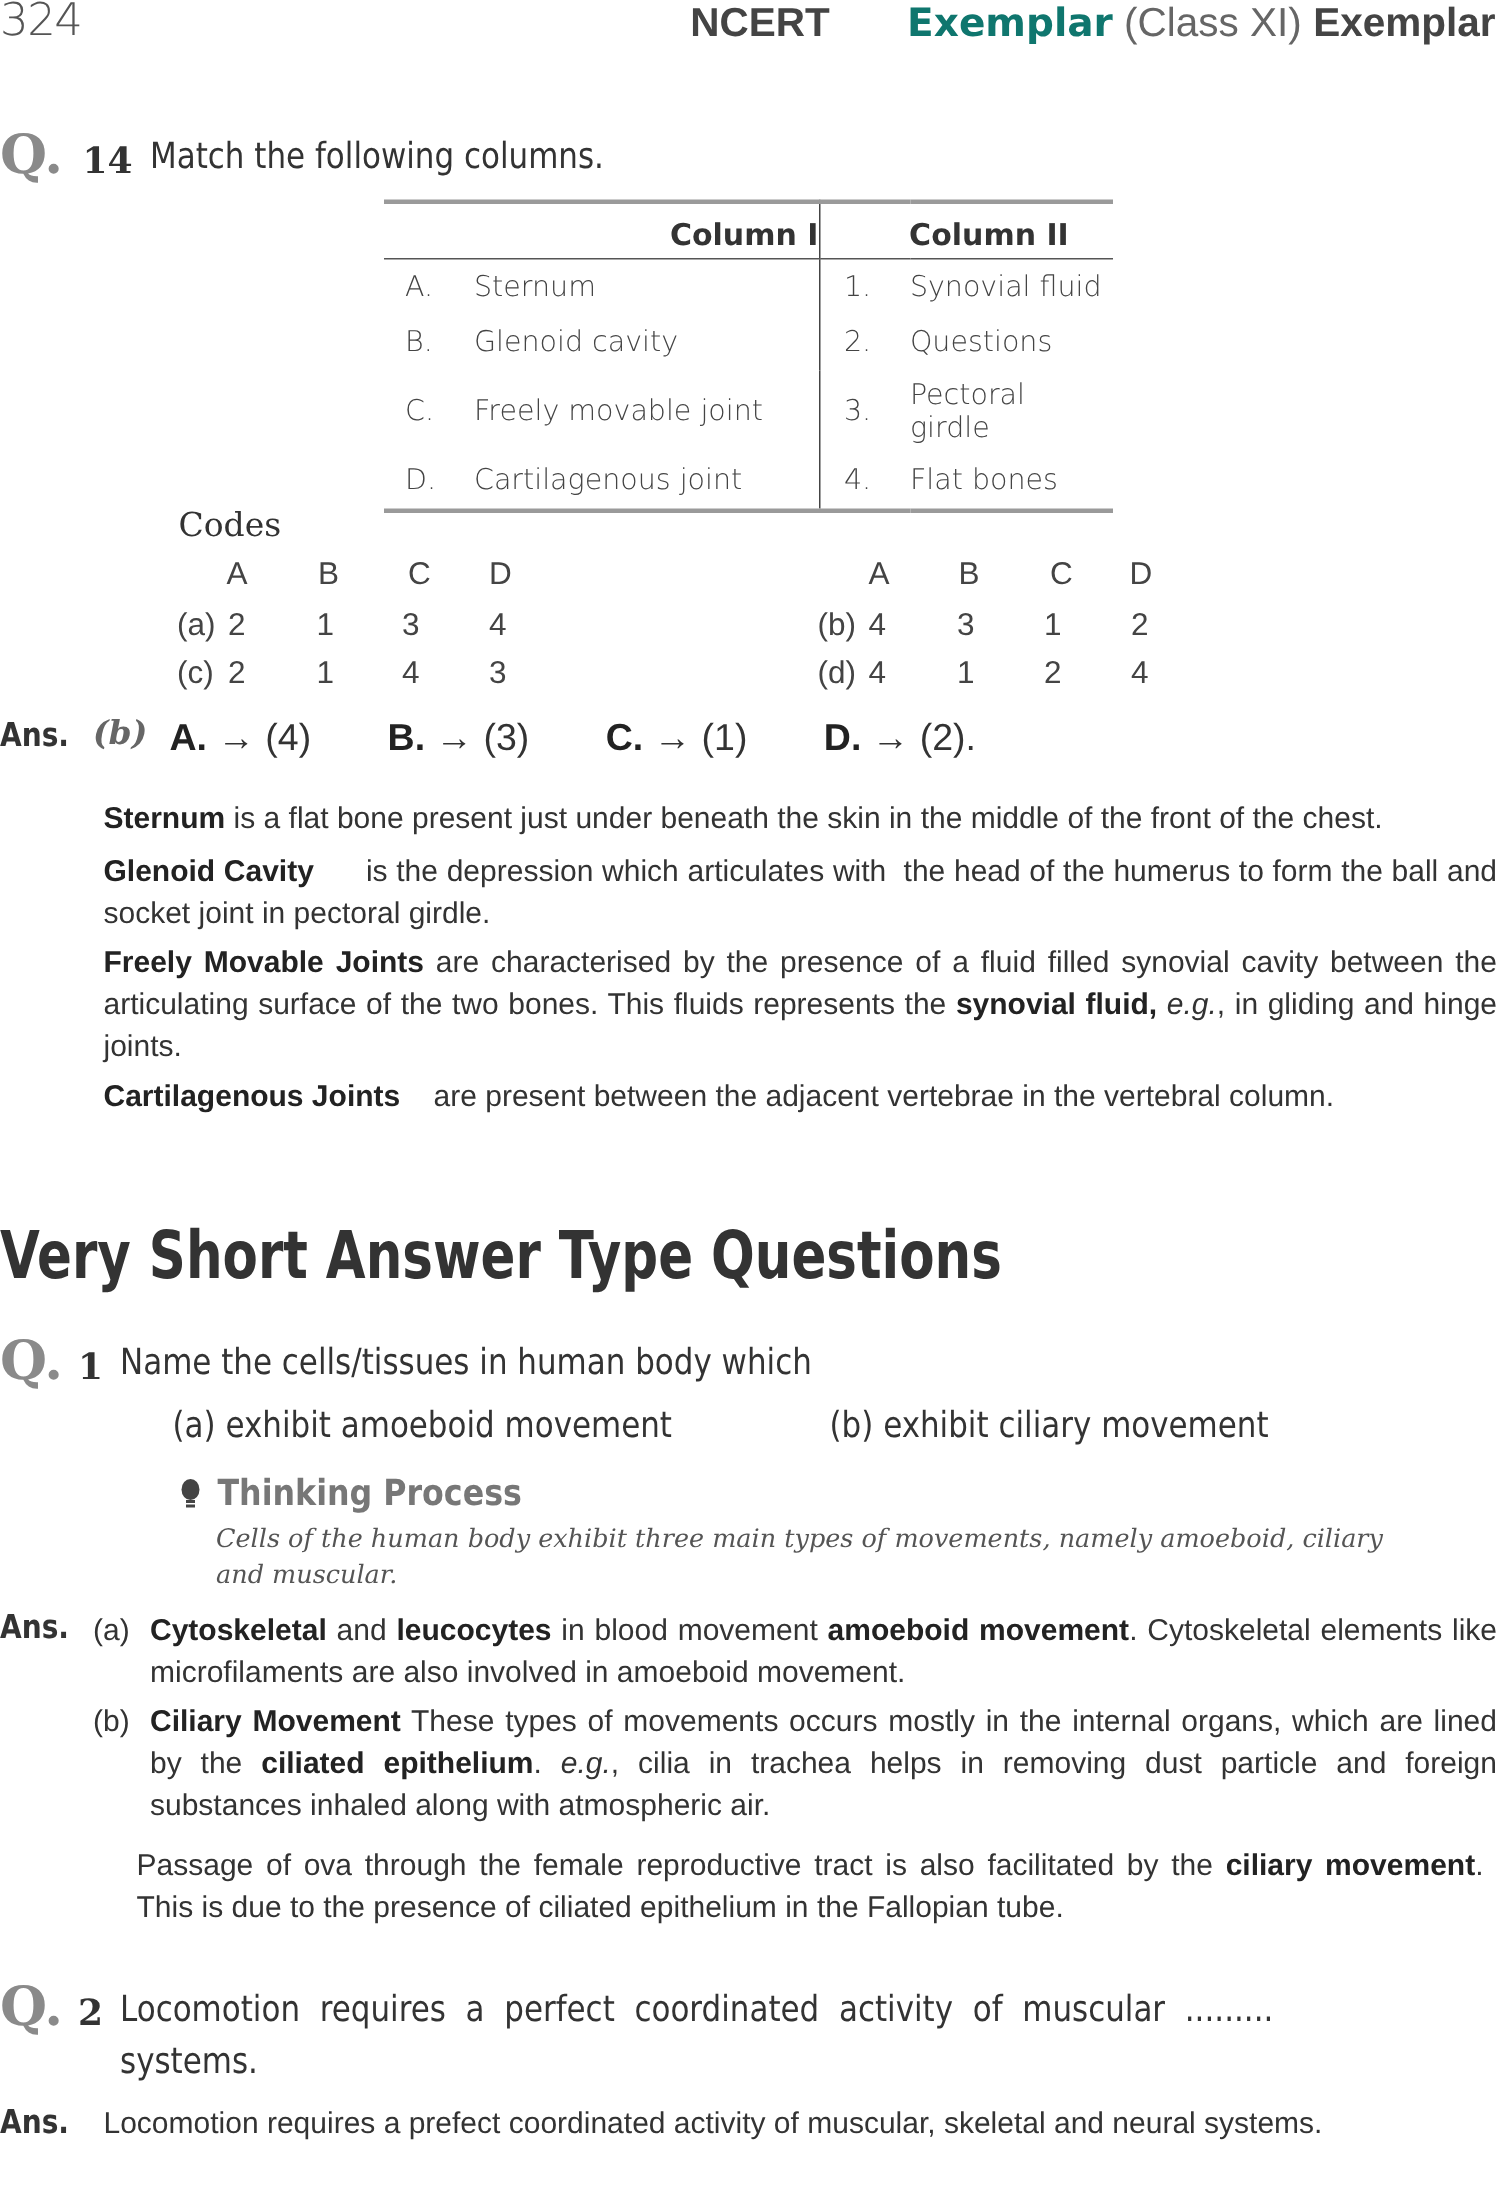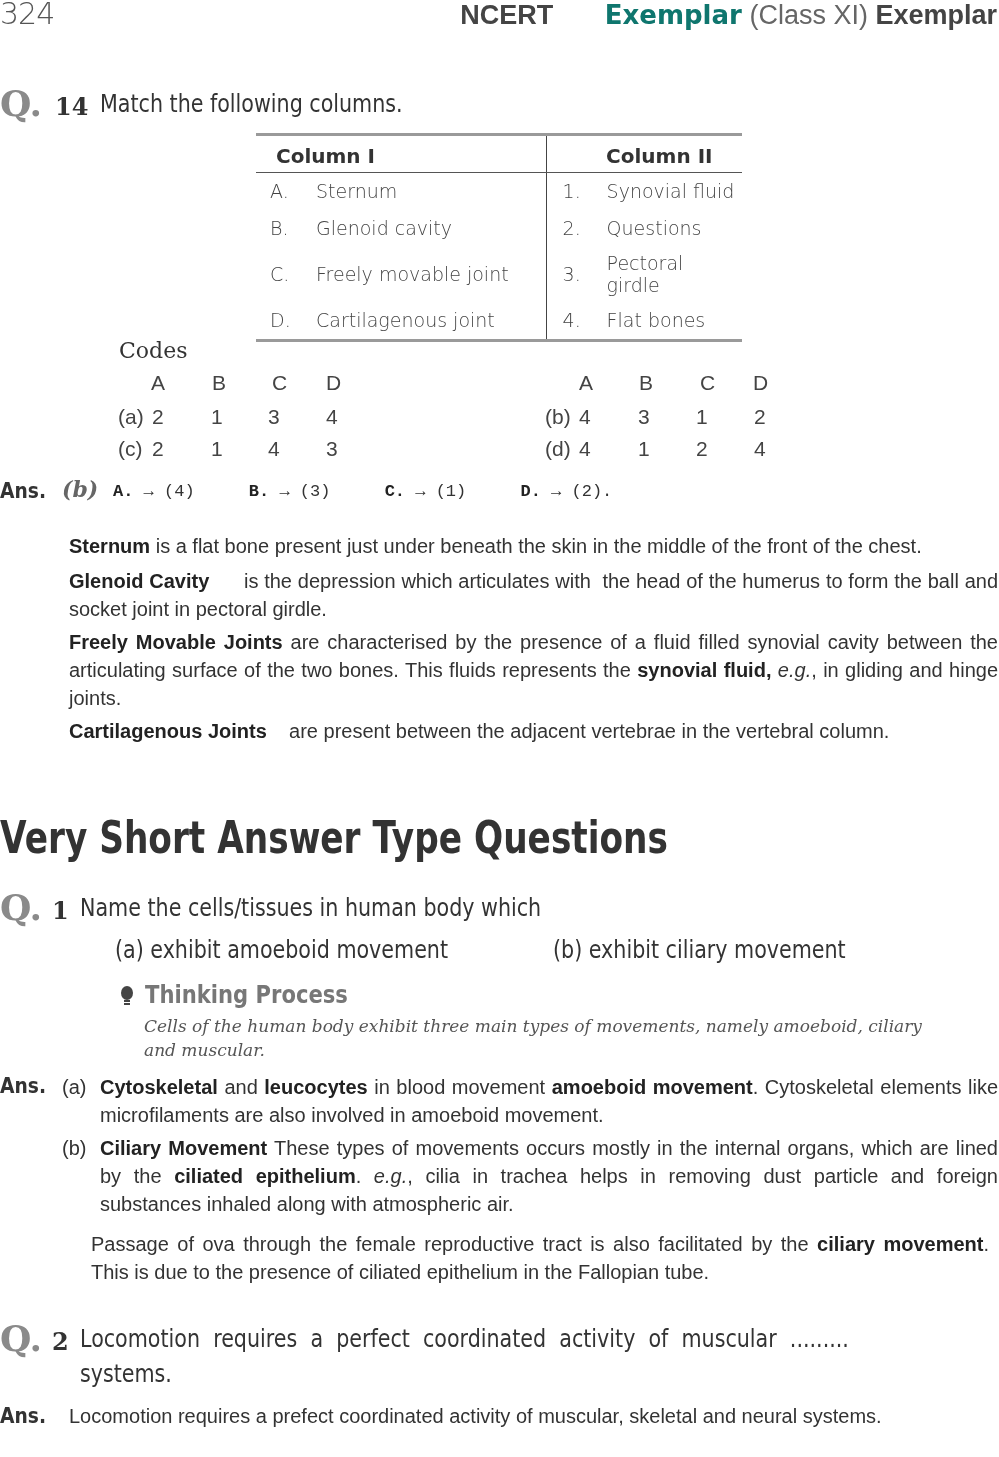--- a/index.html
+++ b/index.html
@@ -46,21 +46,21 @@
   <span class="light">Exemplar</span>
 </div>
 
 <div class="abs qmark" style="left:0; top:82px;">Q.</div>
 <div class="abs qnum" style="left:55px; top:92px;">14</div>
 <div class="abs qtext" style="left:100px; top:90px;">Match the following columns.</div>
 
 <table class="abs match" style="left:256px; top:133px; width:486px;">
   <thead>
     <tr class="tbl-top">
-      <th colspan="2" class="vdiv" style="text-align:left; width:271px; padding-left:20px;">Column I</th>
+      <th colspan="2" class="vdiv" style="text-align:right; width:271px; padding-left:20px;">Column I</th>
       <th colspan="2" style="text-align:center; padding-left:30px;">Column II</th>
     </tr>
   </thead>
   <tbody>
     <tr>
       <td style="width:46px; padding-left:14px;">A.</td>
       <td class="vdiv">Sternum</td>
       <td style="width:44px; padding-left:16px;">1.</td>
       <td>Synovial fluid</td>
     </tr>
@@ -116,21 +116,21 @@
   <span style="left:326px;">3</span>
   <span style="left:545px;">(d)</span>
   <span style="left:579px;">4</span>
   <span style="left:638px;">1</span>
   <span style="left:696px;">2</span>
   <span style="left:754px;">4</span>
 </div>
 
 <div class="abs ans-label" style="left:0; top:478px;">Ans.</div>
 <div class="abs ans-opt" style="left:62px; top:476px;">(b)</div>
-<div class="abs para" style="left:113px; top:478px; white-space:nowrap; font-size:17px;font-family:Liberation Mono, monospace;">
+<div class="abs para" style="left:113px; top:478px; white-space:nowrap; font-size:25px;">
   <b>A.</b> <span>→ (4)</span>
   <b style="margin-left:44px;">B.</b> <span>→ (3)</span>
   <b style="margin-left:44px;">C.</b> <span>→ (1)</span>
   <b style="margin-left:44px;">D.</b> <span>→ (2).</span>
 </div>
 
 <div class="abs para" style="left:69px; top:532px; width:929px;">
   <b>Sternum</b><span> is a flat bone present just under beneath the skin in the middle of the front of the chest.</span>
 </div>
 <div class="abs para" style="left:69px; top:567px; width:929px; white-space:pre-wrap;"><b>Glenoid Cavity</b><span>      is the depression which articulates with  the head of the humerus to form the ball and socket joint in pectoral girdle.</span></div>

